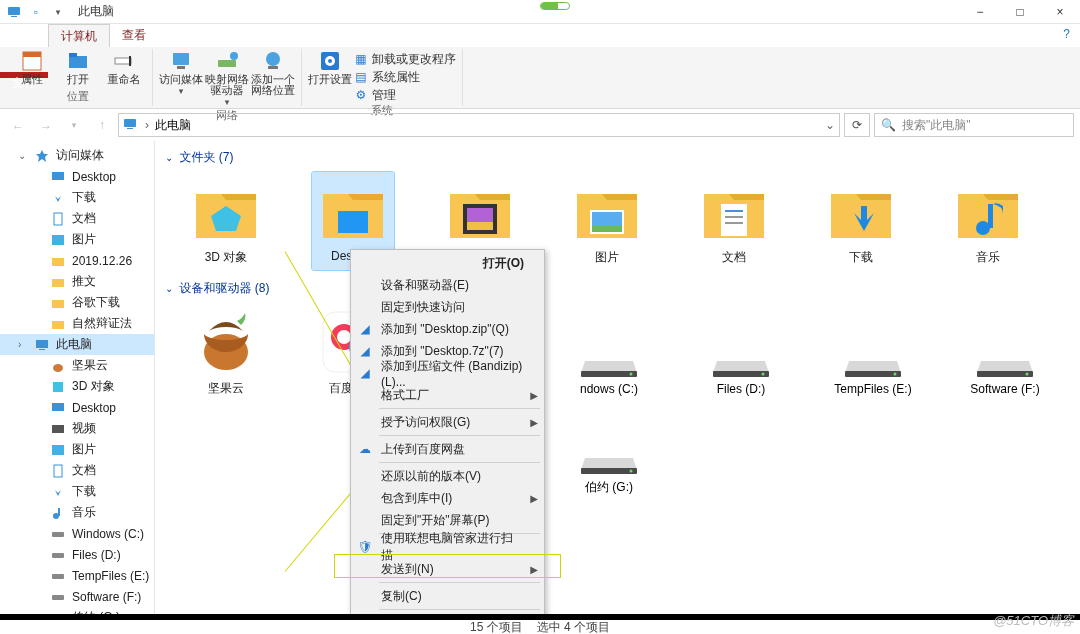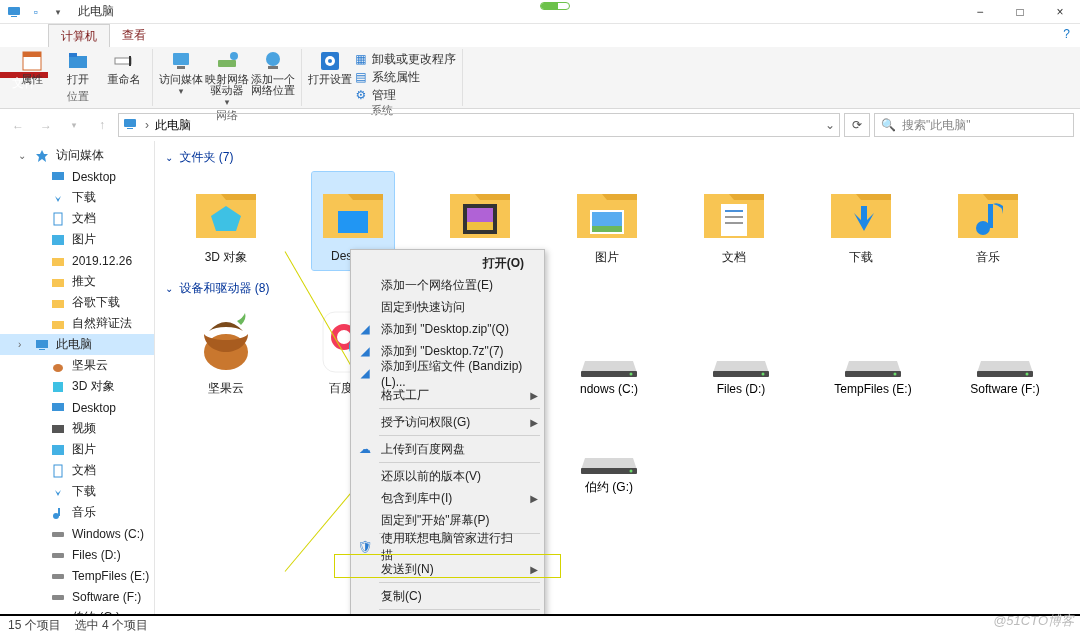--- a/index.html
+++ b/index.html
@@ -58,21 +58,21 @@
 .file-item { width: 82px; display:flex; flex-direction:column; align-items:center; text-align:center; gap:3px; padding:4px; border-radius:2px;}
 .file-item.sel{ background:#cce8ff; outline:1px solid #99d1ff;}
 .file-item .thumb{ width:70px; height:70px; display:flex; align-items:center; justify-content:center; position:relative;}
 .file-item .lbl{ font-size:12px; color:#222; max-width:82px; overflow:hidden; text-overflow:ellipsis; white-space:nowrap;}
 
 .drive-item{ width:88px; display:flex; flex-direction:column; align-items:center; gap:3px; text-align:center;}
 .drive-item .dthumb{ width:60px; height:36px; }
 .drive-item .lbl{ font-size:12px;}
 
 
-.statusbar{ height:20px; border-top:2px solid #000000; display:flex; align-items:center; padding:0 8px; gap:14px; font-size:11px; color:#444;}
+.statusbar{ height:20px; border-top:6px solid #000000; display:flex; align-items:center; padding:0 8px; gap:14px; font-size:11px; color:#444;justify-content:center;}
 
 
 .ctxmenu{ position:absolute; background:#f0f0f0; border:1px solid #bfbfbf; box-shadow:2px 2px 6px rgba(0,0,0,.25); width:195px; z-index:100; padding:2px 0;}
 .ctxmenu .ci{ height:22px; display:flex; align-items:center; padding:0 20px 0 30px; position:relative; color:#222;}
 .ctxmenu .ci .cicon{ position:absolute; left:6px; width:16px; height:16px; display:flex; align-items:center; justify-content:center; color:#2a7bd0;}
 .ctxmenu .ci .sub{ position:absolute; right:6px; color:#555; font-size:10px;}
 .ctxmenu .sep{ height:1px; background:#d0d0d0; margin:2px 4px 2px 28px;}
 .ctxmenu .ci.bold{ font-weight:600;justify-content:flex-end;}
 
 
@@ -565,21 +565,21 @@
       </div>
 
     <div class="anno-line" style="left:130px; top:110px; width:250px; transform:rotate(60deg);"></div>
     <div class="anno-line" style="left:130px; top:430px; width:180px; transform:rotate(-50deg);"></div>
 
     <div class="ctxmenu" id="ctxmenu" style="left:195px; top:108px;">
         <div class="ci bold">
           <span>打开(O)</span>
         </div>
         <div class="ci">
-          <span>添加一个网络位置(E)</span>
+          <span>设备和驱动器(E)</span>
         </div>
         <div class="ci">
           <span>固定到快速访问</span>
         </div>
         <div class="ci">
           <span class="cicon">◢</span>
           <span>添加到 "Desktop.zip"(Q)</span>
         </div>
         <div class="ci">
           <span class="cicon">◢</span>

